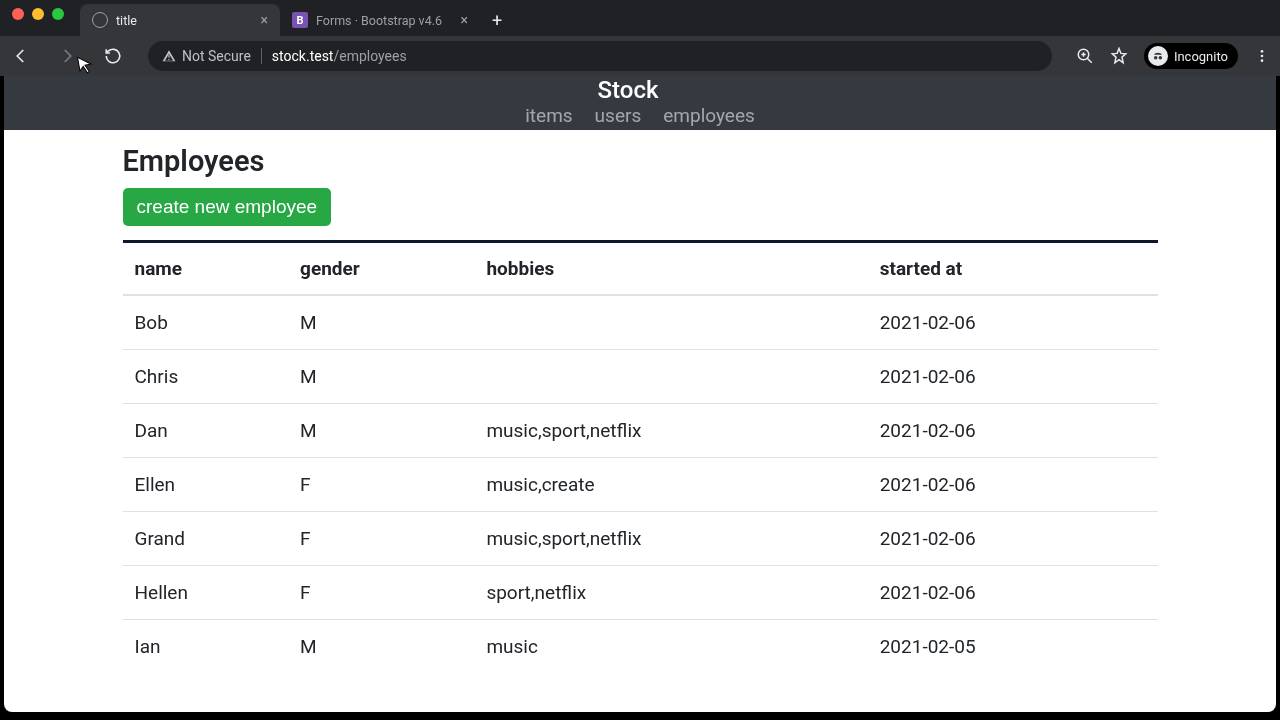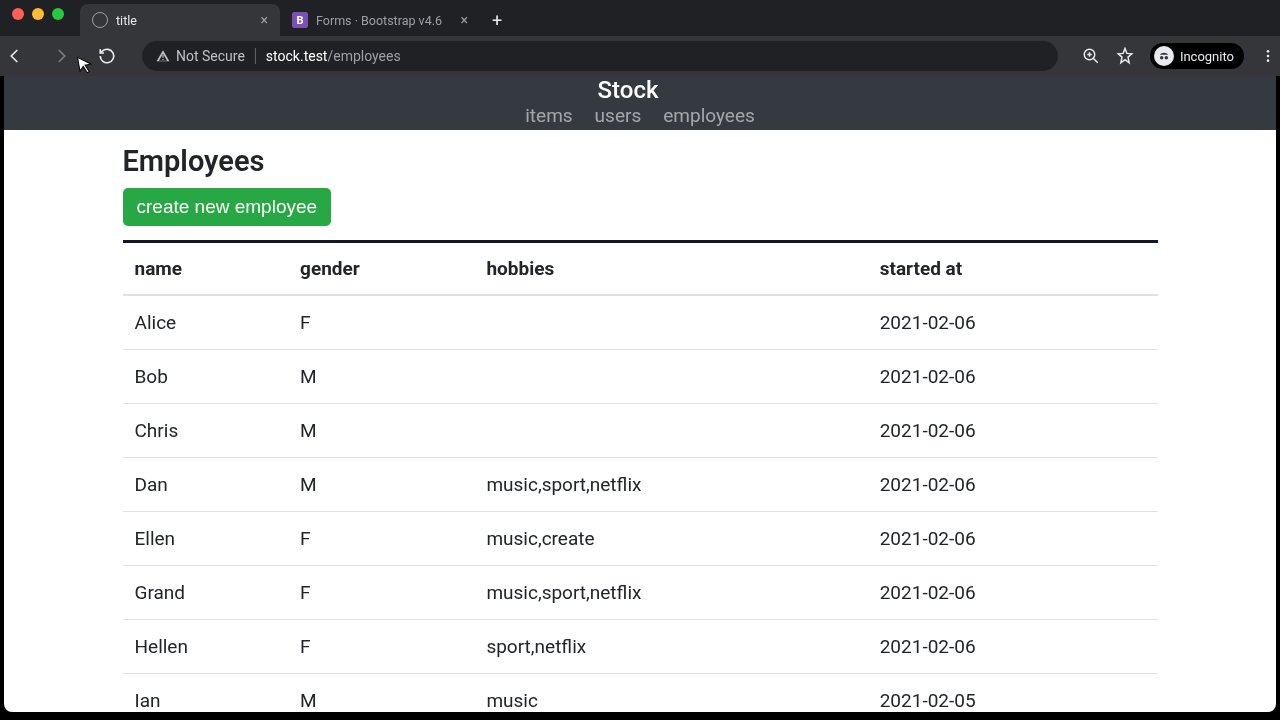--- a/index.html
+++ b/index.html
@@ -17,21 +17,21 @@
   .tab { height: 32px; display: flex; align-items: center; padding: 0 12px; color: #e8eaed; font-size: 12.5px; border-top-left-radius: 8px; border-top-right-radius: 8px; gap: 8px; min-width: 200px; position: relative; }
   .tab.active { background: #35363a; }
   .tab.inactive { color: #9aa0a6; }
   .tab .favicon { width: 16px; height: 16px; display: inline-flex; align-items: center; justify-content: center; }
   .tab .favicon.globe { border: 1.3px solid #9aa0a6; border-radius: 50%; position: relative; }
   .tab .favicon.b { background: #7952b3; color: #fff; font-weight: 700; font-size: 11px; border-radius: 2px; }
   .tab .close { margin-left: auto; color: #9aa0a6; font-size: 14px; }
   .newtab { color: #e8eaed; font-size: 18px; padding: 0 12px; height: 32px; display:flex; align-items:center; }
 
   
-  .toolbar { background: #35363a; height: 40px; display: flex; align-items: center; padding: 0 4px; gap: 24px; }
+  .toolbar { background: #35363a; height: 40px; display: flex; align-items: center; padding: 0 10px; gap: 24px; }
   .toolbar .navbtn { color: #e8eaed; width: 22px; height: 22px; display:flex; align-items:center; justify-content:center; }
   .toolbar .navbtn.dim { color: #7a7d82; }
   .urlbar { flex: 1; background: #202124; border-radius: 20px; height: 30px; display: flex; align-items: center; padding: 0 14px; gap: 10px; color: #e8eaed; font-size: 14px; }
   .urlbar .warn { color: #bdc1c6; display:flex; align-items:center; gap:6px; }
   .urlbar .sep { width:1px; height:16px; background:#5f6368; }
   .urlbar .host { color:#fff; }
   .urlbar .path { color:#9aa0a6; }
   .right-icons { display:flex; align-items:center; gap:16px; color:#e8eaed; font-size:15px; }
   .incognito-badge { display:flex; align-items:center; gap:6px; background:#000000; color:#e8eaed; border-radius:14px; padding:3px 10px 3px 4px; font-size:13px; }
   .incognito-badge .ico { width:20px; height:20px; background:#e8eaed; border-radius:50%; display:flex; align-items:center; justify-content:center; color:#35363a; font-size:12px; }
@@ -176,26 +176,20 @@
       <thead>
         <tr>
           <th class="col-name">name</th>
           <th class="col-gender">gender</th>
           <th class="col-hobbies">hobbies</th>
           <th class="col-started">started at</th>
         </tr>
       </thead>
       <tbody id="tbody">
           <tr>
-            <td>Alice</td>
-            <td>F</td>
-            <td></td>
-            <td>2021-02-06</td>
-          </tr>
-          <tr>
             <td>Bob</td>
             <td>M</td>
             <td></td>
             <td>2021-02-06</td>
           </tr>
           <tr>
             <td>Chris</td>
             <td>M</td>
             <td></td>
             <td>2021-02-06</td>

